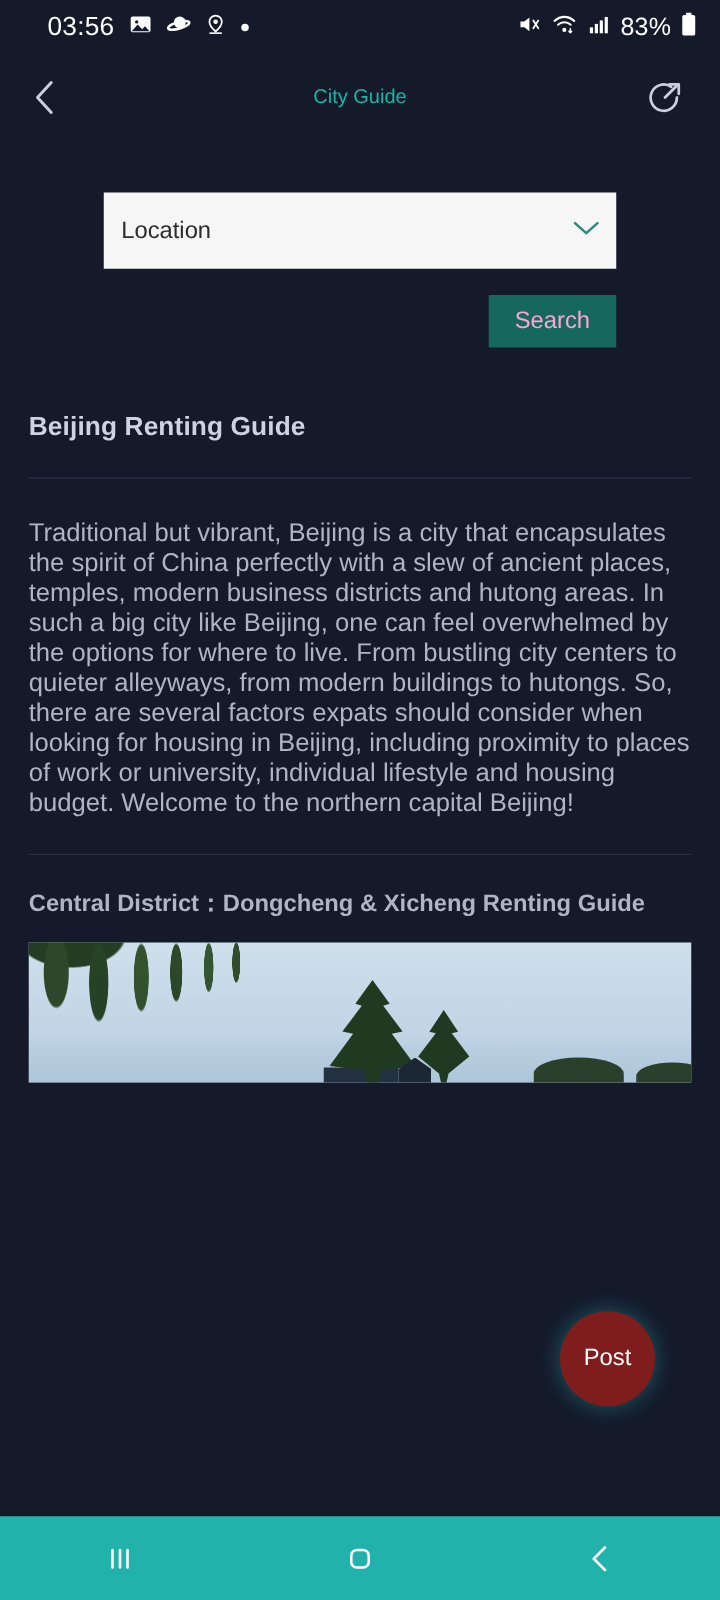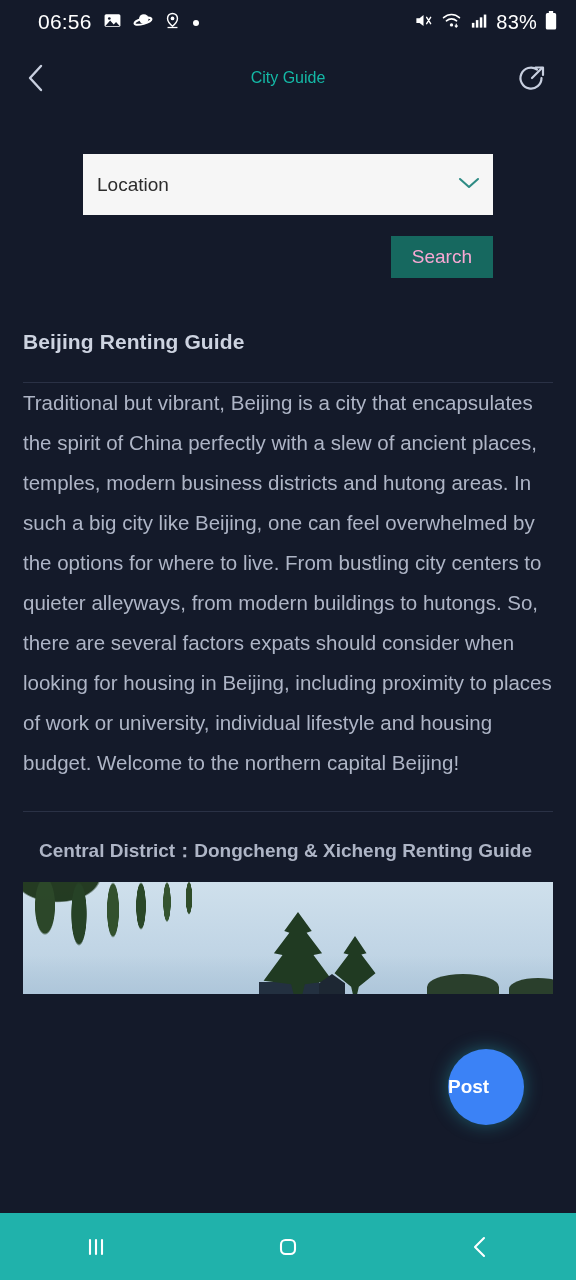--- a/index.html
+++ b/index.html
@@ -98,31 +98,31 @@
     font-weight:bold;
     color:#cdd3e0;
     letter-spacing:.1px;
   }
   .rule {
     height:1px;
     background:#2a3145;
     margin:28px 0 0 0;
   }
   .para {
+    margin-top:32px;
     font-size:20.5px;
-    line-height:40px;
+    line-height:24px;
     color:#aeb5c6;
   }
   .section-h {
     font-size:19px;
     font-weight:bold;
     color:#aeb5c6;
     margin-top:26px;
     white-space:nowrap;
-    margin-left:16px;
   }
 
   
   .photo {
     margin:18px 0 0 23px;
     width:530px;
     height:112px;
     position:relative;
     overflow:hidden;
     background:linear-gradient(to bottom,#cfe0ec 0%,#c2d6e6 55%,#b9cfe0 100%);
@@ -170,28 +170,27 @@
     width:60px; height:14px;
     background:#233040;
   }
 
   
   .fab {
     position:absolute;
     left:448px; top:1049px;
     width:76px; height:76px;
     border-radius:50%;
-    background:#3b82f6;
+    background:#7f1d1d;
     color:#ffffff;
-    display:flex; align-items:center; justify-content:flex-start;
+    display:flex; align-items:center; justify-content:center;
     font-size:19px;
     cursor:pointer;
     box-shadow:0 0 18px rgba(43,182,190,.42);
     z-index:10;
-    font-weight:bold;
   }
 
   
   .navbar {
     position:absolute;
     left:0; bottom:0;
     width:576px; height:67px;
     background:#20b2ab;
     display:flex;
     align-items:center;
@@ -202,21 +201,21 @@
     width:90px; height:67px;
     display:flex; align-items:center; justify-content:center;
     cursor:pointer;
   }
 </style>
 </head>
 <body>
 
 <div class="statusbar">
   <div class="status-left">
-    <span class="clock">06:56</span>
+    <span class="clock">03:56</span>
     <span class="sicon">
       <svg width="19" height="19" viewBox="0 0 24 24">
           <rect x="2" y="4" width="20" height="16" rx="2" fill="#fff"></rect>
           <circle cx="8" cy="9.5" r="1.7" fill="#141a2a"></circle>
           <path d="M3 19l6-7 4.5 5 3-3.2L21 19z" fill="#141a2a"></path>
         </svg>
     </span>
     <span class="sicon">
       <svg width="20" height="19" viewBox="0 0 24 24">
           <circle cx="13" cy="10" r="6" fill="#fff"></circle>

